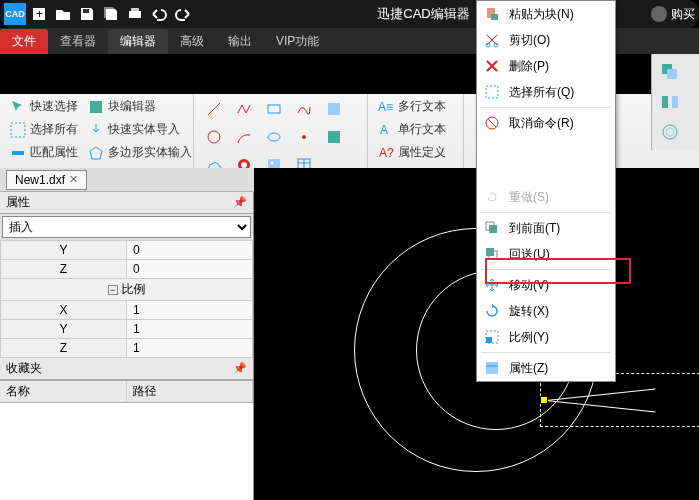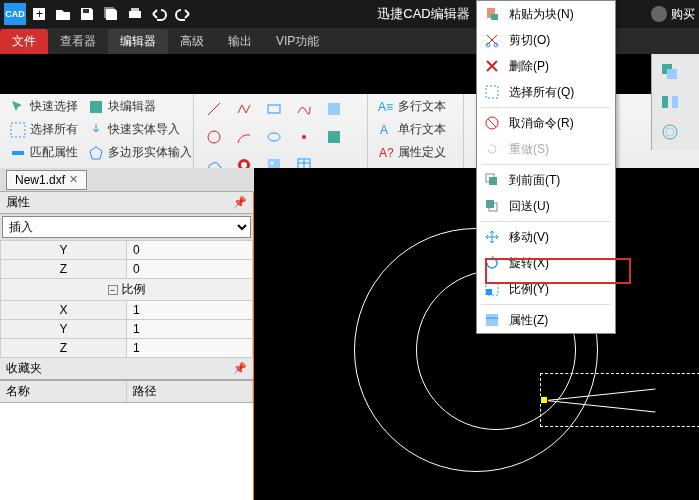--- a/index.html
+++ b/index.html
@@ -1,18 +1,18 @@
 <!DOCTYPE html>
 <html><head>
 <meta charset="utf-8">
 <style>
 * { margin: 0; padding: 0; box-sizing: border-box; font-family: "Microsoft YaHei", sans-serif; font-size: 12px; }
 body { width: 699px; height: 500px; background: #000; overflow: hidden; position: relative; }
 
-.titlebar { height: 28px; background: #1a1a1a; display: flex; align-items: center; padding: 0 4px; }
+.titlebar { height: 28px; background: #1a1a1a; display: flex; align-items: center; padding: 0 4px; border-radius: 12px; }
 .tb-icon { width: 22px; height: 22px; margin-right: 2px; display: flex; align-items: center; justify-content: center; color: #fff; }
 .tb-cad { background: #2196f3; font-size: 9px; font-weight: bold; padding: 1px 2px; }
 .title-text { flex: 1; text-align: center; color: #fff; font-size: 13px; }
 .title-right { color: #fff; font-size: 12px; display: flex; align-items: center; gap: 4px; }
 .avatar-icon { width: 16px; height: 16px; background: #666; border-radius: 50%; }
 
 .tabbar { height: 26px; background: #2a2a2a; display: flex; align-items: flex-end; }
 .tab { padding: 4px 12px; color: #ccc; border-top-left-radius: 3px; border-top-right-radius: 3px; margin-top: 39px; }
 .tab.file { background: #d32f2f; color: #fff; }
 .tab.active { background: #3a3a3a; color: #fff; }
@@ -55,21 +55,21 @@
 .circle1 { position: absolute; width: 244px; height: 244px; border: 1px solid #fff; border-radius: 50%; }
 .circle2 { position: absolute; width: 160px; height: 160px; border: 1px solid #fff; border-radius: 50%; left: 62px; top: 42px; }
 .sel-box { position: absolute; border: 1px dashed #fff; width: 160px; height: 54px; left: 186px; top: 145px; }
 .handle { position: absolute; width: 8px; height: 8px; background: #ffff00; left: 186px; top: 168px; border: 1px solid #000; }
 .line1 { position: absolute; width: 110px; height: 1px; background: #fff; left: 192px; top: 172px; transform-origin: left; transform: rotate(-6deg); }
 .line2 { position: absolute; width: 110px; height: 1px; background: #fff; left: 192px; top: 172px; transform-origin: left; transform: rotate(6deg); }
 
 
 .ctx-menu { position: absolute; left: 476px; top: 0; width: 140px; background: #fff; border: 1px solid #888; box-shadow: 2px 2px 4px rgba(0,0,0,0.3); z-index: 10; }
 .ctx-item { display: flex; align-items: center; padding: 4px 6px; gap: 8px; }
-.ctx-item.disabled { color: #aaa; }
+.ctx-item.disabled { color: #aaa; margin-top: 48px; }
 .ctx-icon { width: 18px; height: 18px; display: flex; align-items: center; justify-content: center; }
 .ctx-sep { height: 1px; background: #ddd; margin: 2px 4px; }
 .ctx-hl { position: absolute; border: 2px solid #d32f2f; left: 485px; top: 258px; width: 146px; height: 26px; z-index: 11; pointer-events: none; }
 
 .right-toolbar { position: absolute; right: 0; top: 54px; width: 48px; background: #e8e8e8; border-left: 1px solid #aaa; display: flex; flex-direction: column; gap: 6px; padding: 6px; z-index: 5; }
 .rt-icon { width: 24px; height: 24px; display: flex; align-items: center; justify-content: center; }
 </style>
 </head>
 <body>
 

